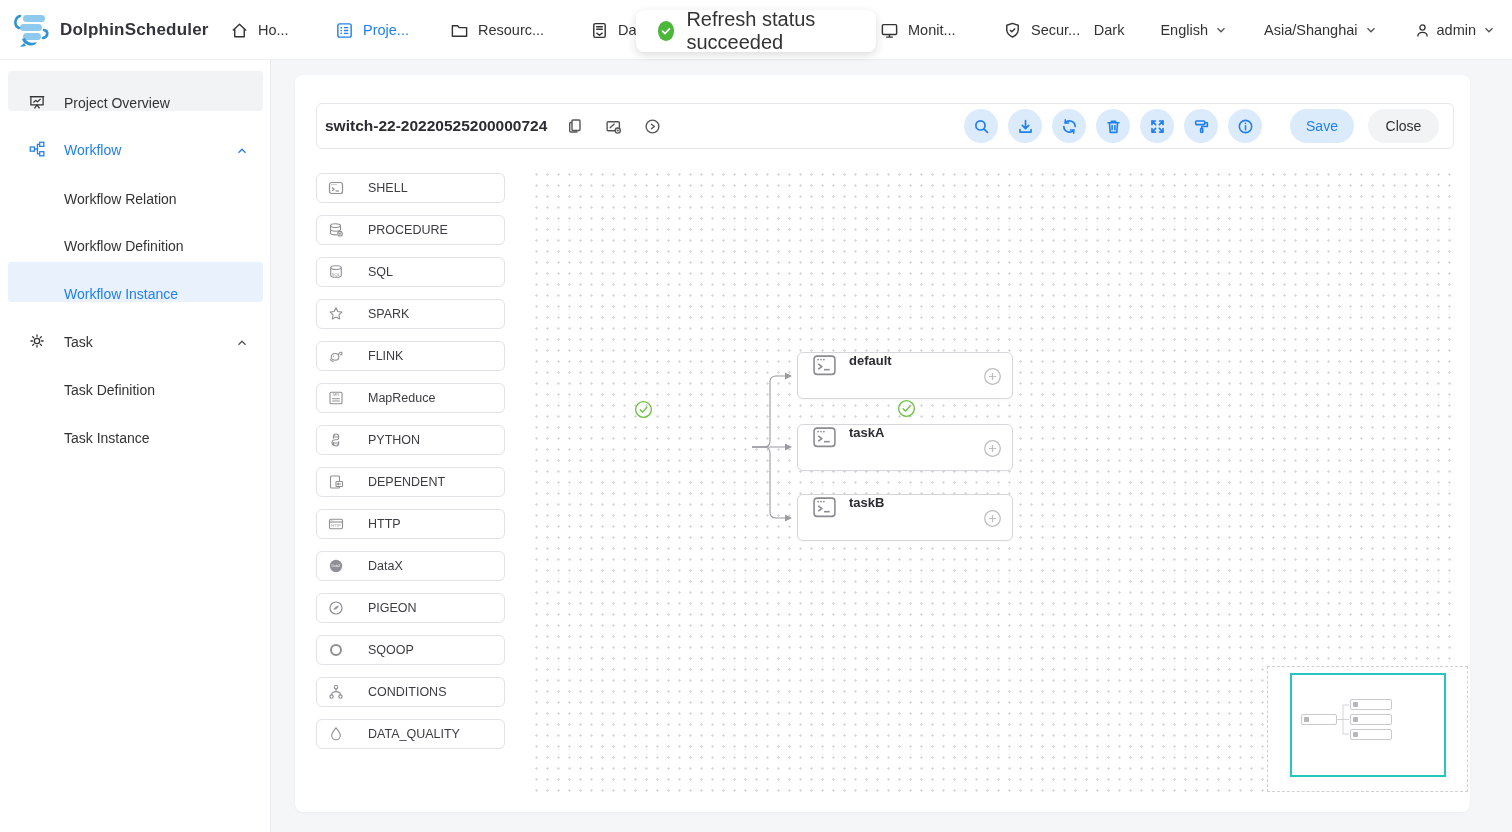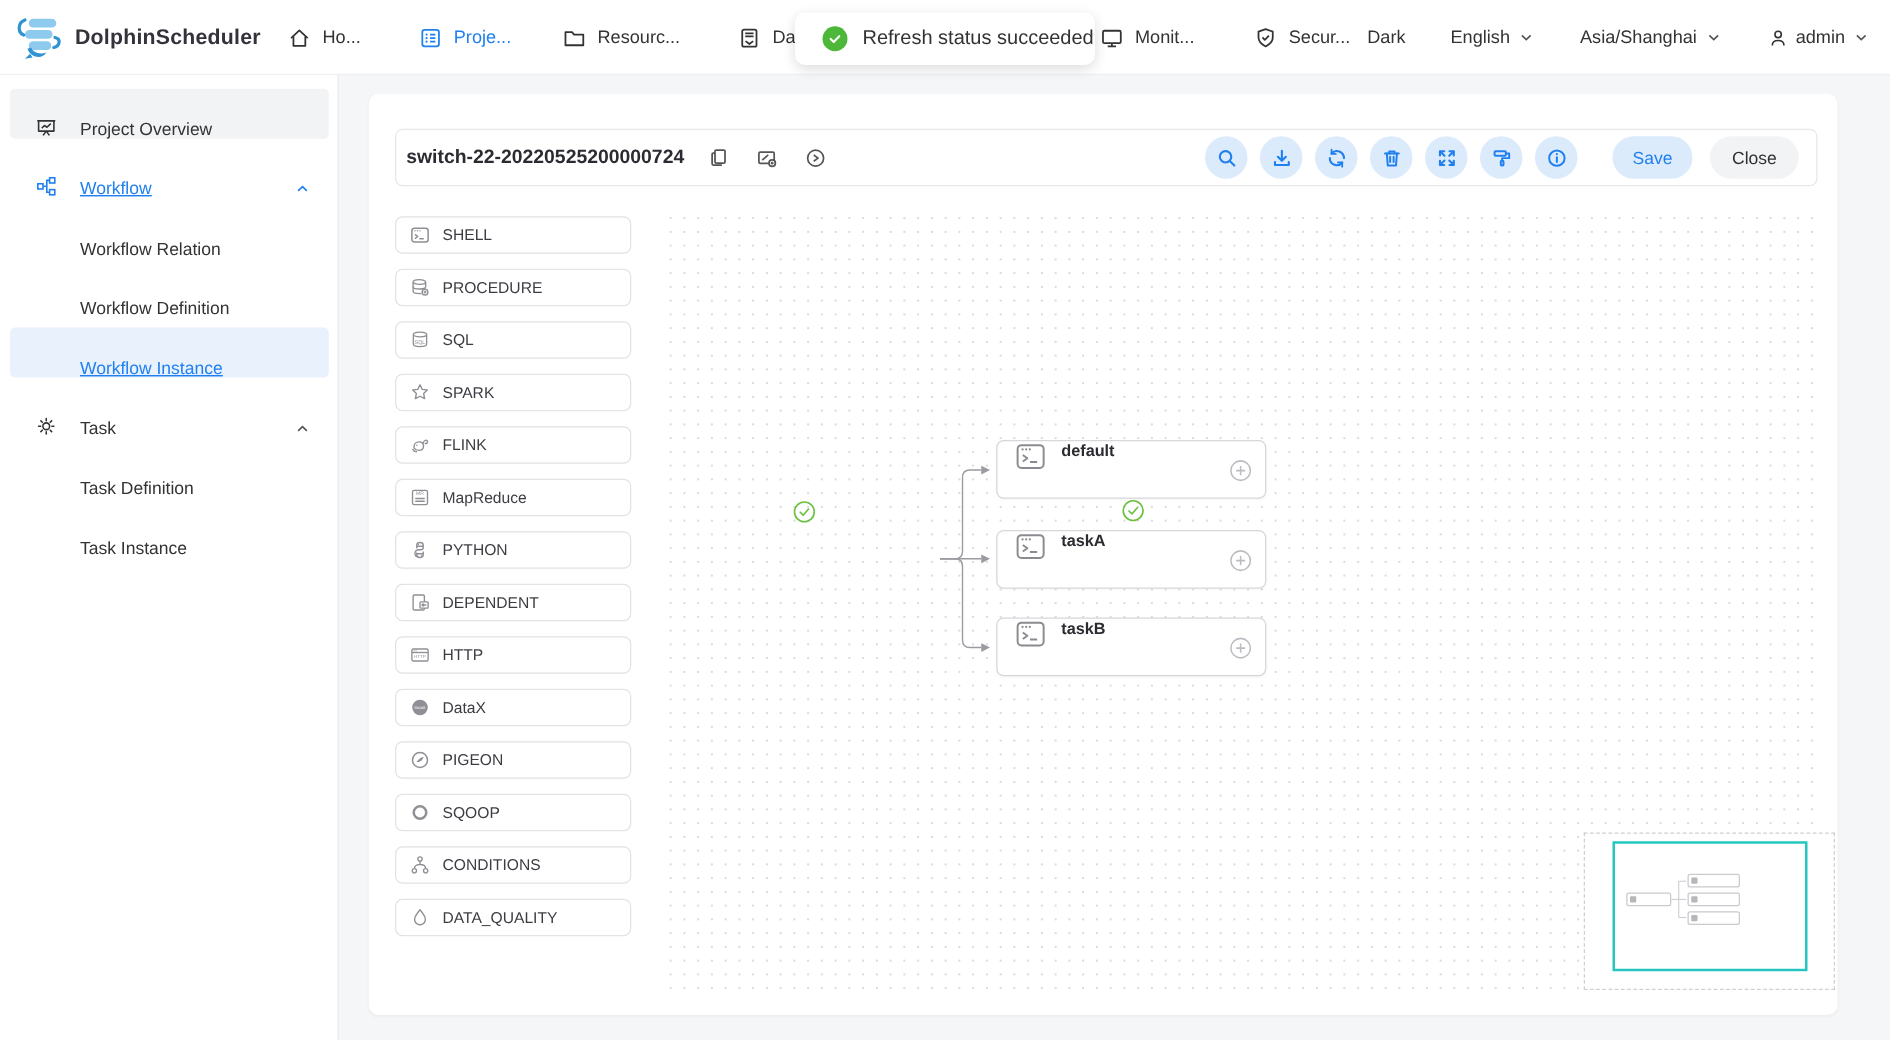--- a/index.html
+++ b/index.html
@@ -13,32 +13,32 @@
   .nav-tab { display:flex; align-items:center; gap:9px; margin-right:18px; color:#333; font-size:14.5px; cursor:pointer; white-space:nowrap; overflow:hidden; }
   .nav-tab svg { flex:0 0 auto; }
   .nav-tab.active { color:#2080f0; }
   .nav-right { position:absolute; right:16px; top:0; height:60px; display:flex; align-items:center; gap:14px; color:#333; font-size:14.5px; }
   .nav-right .grp { display:flex; align-items:center; gap:6px; cursor:pointer; }
   .mr22 { margin-right:22px; }
 
   
   .toast { position:absolute; left:636px; top:10px; width:240px; height:42px; background:#fff; border-radius:8px; box-shadow:0 3px 10px rgba(0,0,0,.14); display:flex; align-items:center; gap:12px; padding-left:22px; z-index:50; }
   .toast-circle { width:20px; height:20px; border-radius:50%; background:#4cb738; display:flex; align-items:center; justify-content:center; }
-  .toast-msg { font-size:16px; color:#333; }
+  .toast-msg { font-size:20px; color:#333; }
 
   
   .sidebar { position:absolute; top:60px; left:0; width:271px; bottom:0; background:#fff; border-right:1px solid #e9e9ee; z-index:10; }
   .side-item { position:absolute; left:8px; width:255px; height:40px; border-radius:4px; display:flex; align-items:flex-end; font-size:14px; color:#333; cursor:pointer; }
   .side-item .ic { margin-left:20px; width:18px; display:flex; }
   .side-item .lbl { margin-left:18px; flex:1; }
   .side-item .lbl.indent { margin-left:56px; }
   .side-item .chev { margin-right:14px; display:flex; }
   .side-item.gray-bg { background:#f2f3f5; }
   .side-item.sel { background:#e9f1fd; }
-  .side-item.blue, .side-item.blue .lbl { color:#2080f0;text-decoration:underline; }
+  .side-item.blue, .side-item.blue .lbl { color:#2080f0; }
   .side-scroll { position:absolute; left:281px; top:408px; width:4px; height:72px; background:#c9c9cd; border-radius:2px; }
 
   
   .main { position:absolute; top:60px; left:272px; right:0; bottom:0; background:#f5f6f8; }
   .card { position:absolute; left:23px; top:15px; width:1175px; height:737px; background:#fff; border-radius:8px; box-shadow:0 1px 3px rgba(0,0,0,.04); }
 
   
   .toolbar { position:absolute; left:21px; top:28px; width:1138px; height:46px; border:1px solid #e7e7eb; border-radius:6px; display:flex; align-items:center; padding:0 14px 0 8px; background:#fff; }
   .wf-title { font-size:15.5px; font-weight:bold; color:#2b2b31; }
   .title-icons { display:flex; align-items:center; gap:22px; margin-left:20px; color:#555; }
@@ -48,21 +48,21 @@
   .pill-btn { height:34px; border-radius:17px; border:none; font-size:14px; cursor:pointer; font-family:"Liberation Sans",sans-serif; }
   .pill-save { width:64px; background:#dcebfb; color:#2080f0; margin-left:18px; }
   .pill-close { width:71px; background:#f2f3f5; color:#303033; margin-left:4px; }
 
   
   .canvas { position:absolute; left:236px; top:94px; width:926px; height:627px;
     background-image:radial-gradient(circle,#d9d9de 1.1px,transparent 1.1px); background-size:11px 11px; }
 
   
   .tasklist { position:absolute; left:21px; top:98px; width:189px; }
-  .ttype { height:30px; margin-bottom:12px; border:1px solid #e2e2e7; border-radius:6px; background:#fff; display:flex; align-items:center; gap:10px; padding-left:11px; font-size:12.5px; color:#3c3c43; cursor:grab; }
+  .ttype { height:30px; margin-bottom:12px; border:1px solid #e2e2e7; border-radius:6px; background:#fff; display:flex; align-items:center; gap:24px; padding-left:11px; font-size:12.5px; color:#3c3c43; cursor:grab; }
   .ttype svg { flex:0 0 auto; }
 
   
   .dag-node { position:absolute; height:47px; background:#fff; border:1px solid #d7d7db; border-radius:6px; display:flex; align-items:flex-start; box-shadow:0 1px 2px rgba(0,0,0,.03); cursor:pointer; }
   .dag-node .nicon { margin-left:14px; display:flex; }
   .dag-node .nlabel { margin-left:12px; font-size:13px; font-weight:bold; color:#2b2b31; }
   .dag-node .plus { position:absolute; right:10px; top:14px; display:flex; cursor:pointer; }
   .check-badge { position:absolute; width:19px; height:19px; }
 
   

